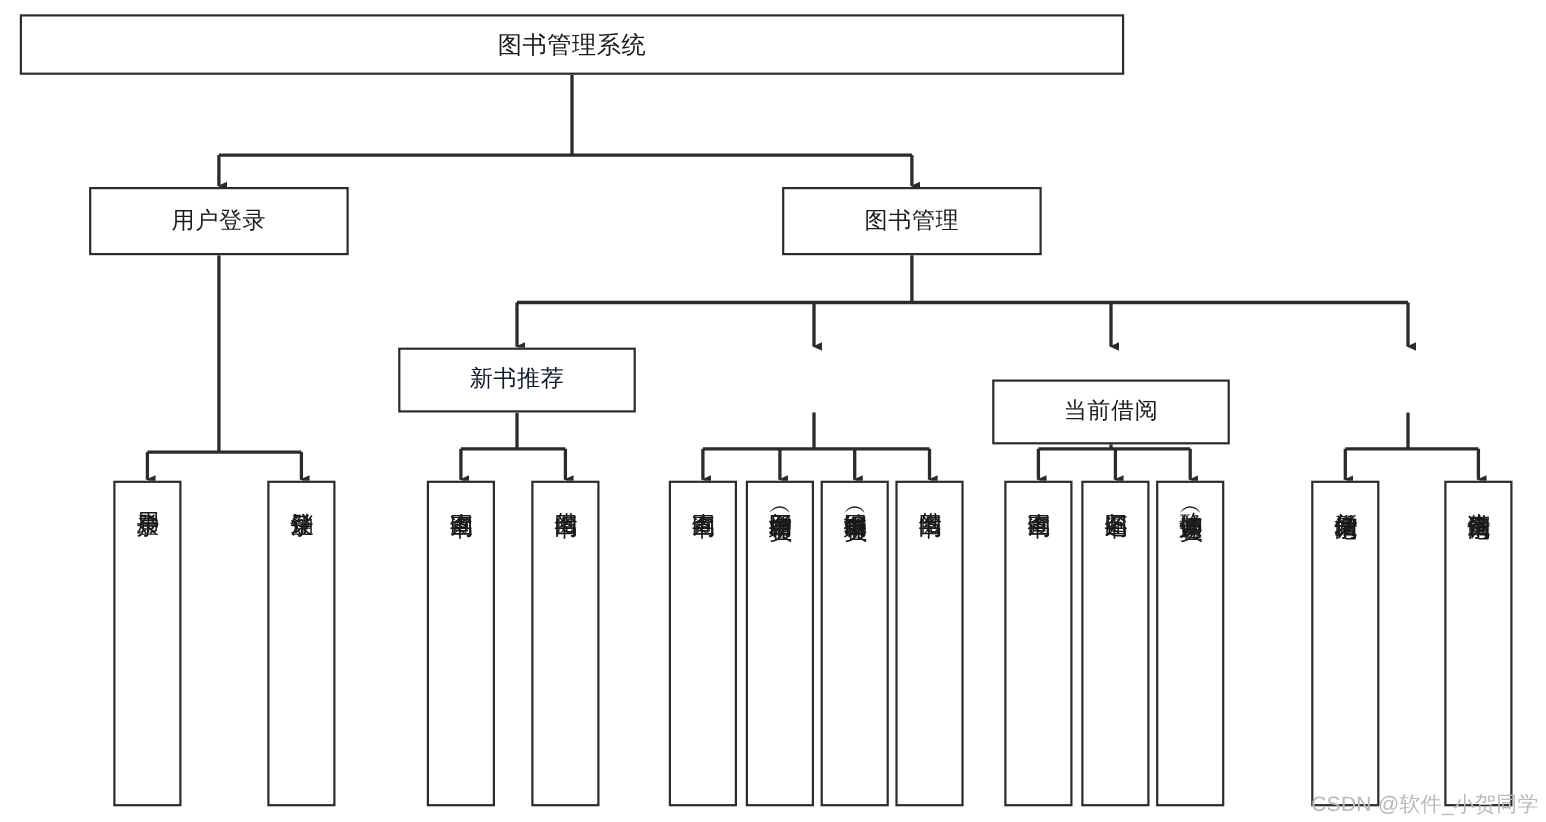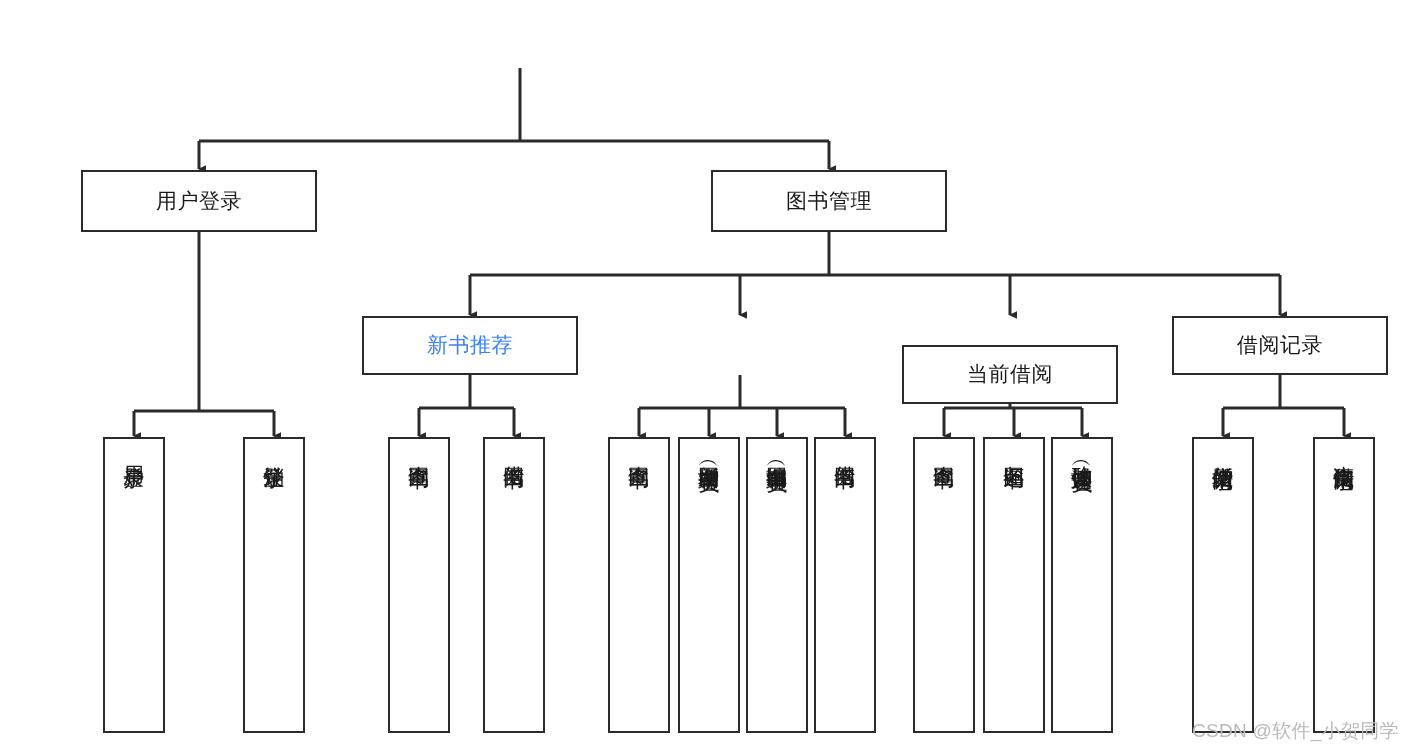--- a/index.html
+++ b/index.html
@@ -113,36 +113,36 @@
         <line x1="944" y1="408" x2="944" y2="436" stroke="#2b2b2b" stroke-width="3" marker-end="url(#arrowhead)"></line>
         <line x1="1014" y1="408" x2="1014" y2="436" stroke="#2b2b2b" stroke-width="3" marker-end="url(#arrowhead)"></line>
         <line x1="1082" y1="408" x2="1082" y2="436" stroke="#2b2b2b" stroke-width="3" marker-end="url(#arrowhead)"></line>
         <line x1="1280" y1="375" x2="1280" y2="408" stroke="#2b2b2b" stroke-width="3"></line>
         <line x1="1223" y1="408" x2="1344" y2="408" stroke="#2b2b2b" stroke-width="3"></line>
         <line x1="1223" y1="408" x2="1223" y2="436" stroke="#2b2b2b" stroke-width="3" marker-end="url(#arrowhead)"></line>
         <line x1="1344" y1="408" x2="1344" y2="436" stroke="#2b2b2b" stroke-width="3" marker-end="url(#arrowhead)"></line>
       </g>
   </svg>
 
+  <div class="node root horizontal" style="left: 18px; top: 13px; width: 1004px; height: 55px; border-color: rgb(43, 43, 43); background: rgb(255, 255, 255);">
+    <span class="label" style="color: rgb(26, 26, 26);">图书管理系统</span>
+  </div>
 
   <div class="node horizontal" style="left: 81px; top: 170px; width: 236px; height: 62px; border-color: rgb(43, 43, 43); background: rgb(255, 255, 255);">
     <span class="label" style="color: rgb(26, 26, 26);">用户登录</span>
   </div>
   <div class="node horizontal" style="left: 711px; top: 170px; width: 236px; height: 62px; border-color: rgb(43, 43, 43); background: rgb(255, 255, 255);">
     <span class="label" style="color: rgb(26, 26, 26);">图书管理</span>
   </div>
 
   <div class="node horizontal" style="left: 362px; top: 316px; width: 216px; height: 59px; border-color: rgb(43, 43, 43); background: rgb(255, 255, 255);">
-    <span class="label" style="color: #3b82f6;">新书推荐</span>
+    <span class="label" style="color: #0f172a;">新书推荐</span>
   </div>
   <div class="node horizontal" style="left: 902px; top: 316px; width: 216px; height: 59px; border-color: rgb(43, 43, 43); background: rgb(255, 255, 255); margin-top: 29px;">
     <span class="label" style="color: rgb(26, 26, 26);">当前借阅</span>
-  </div>
-  <div class="node horizontal" style="left: 1172px; top: 316px; width: 216px; height: 59px; border-color: rgb(43, 43, 43); background: rgb(255, 255, 255);">
-    <span class="label" style="color: rgb(26, 26, 26);">借阅记录</span>
   </div>
 
   <div class="node vertical" style="left: 103px; top: 437px; width: 62px; height: 296px; border-color: rgb(43, 43, 43); background: rgb(255, 255, 255);">
     <span class="label" style="color: rgb(26, 26, 26);">用户登录</span>
   </div>
   <div class="node vertical" style="left: 243px; top: 437px; width: 62px; height: 296px; border-color: rgb(43, 43, 43); background: rgb(255, 255, 255);">
     <span class="label" style="color: rgb(26, 26, 26);">注销登录</span>
   </div>
   <div class="node vertical" style="left: 388px; top: 437px; width: 62px; height: 296px; border-color: rgb(43, 43, 43); background: rgb(255, 255, 255);">
     <span class="label" style="color: rgb(26, 26, 26);">查询图书</span>

